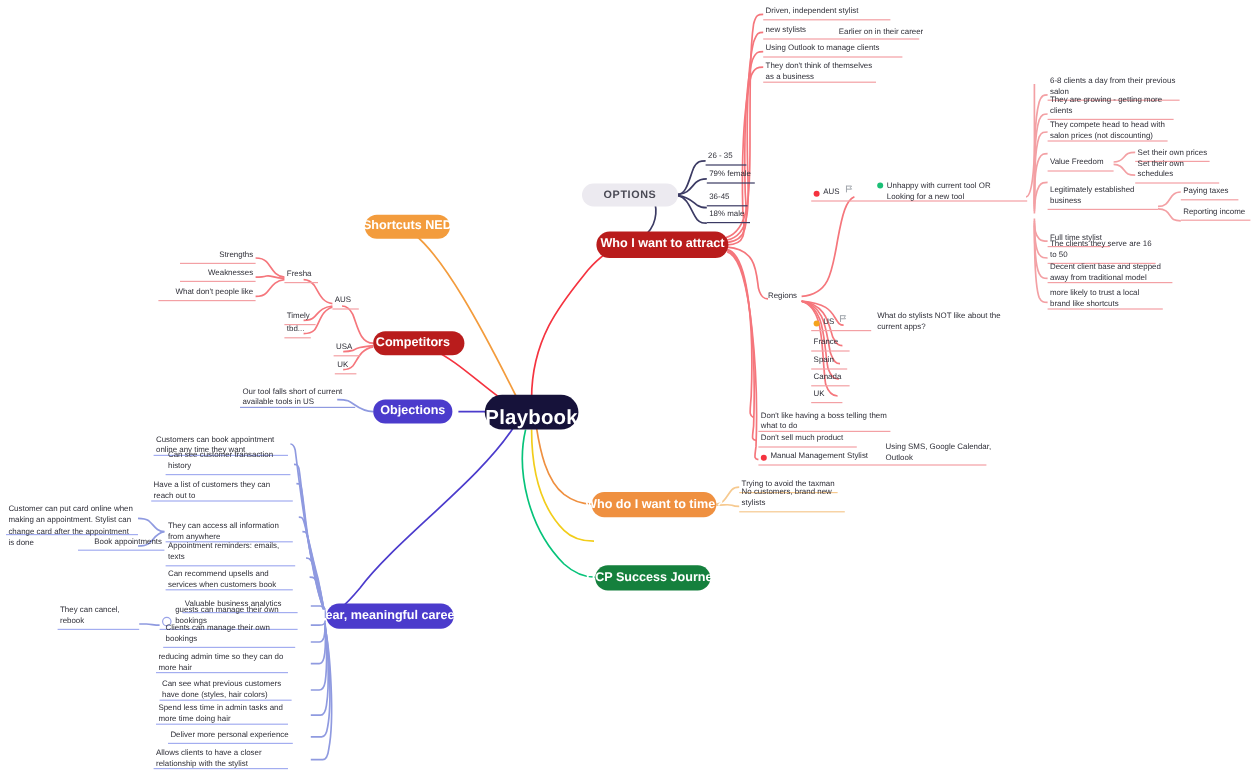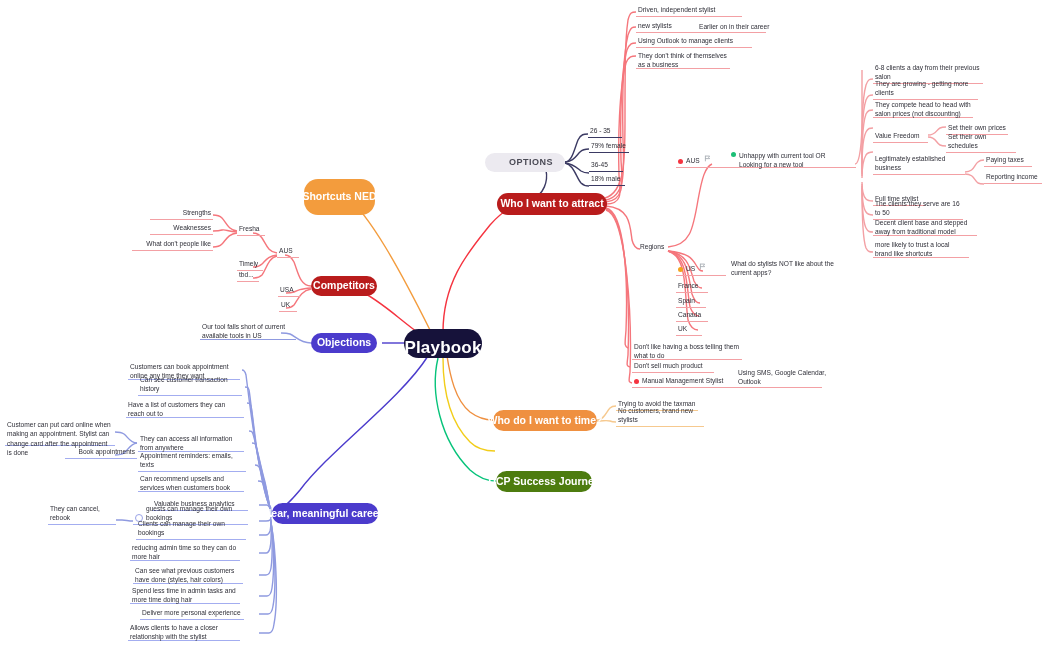--- a/index.html
+++ b/index.html
@@ -19,21 +19,21 @@
   
   .pill{
     border-radius:14px;color:#fff;font-size:10.5px;font-weight:bold;
     display:flex;align-items:center;justify-content:center;
     padding:0 12px;white-space:nowrap;text-align:center;line-height:1.1;
   }
   .pill.red{background:#b91c1c;}
   .pill.orange{background:#f39c3d;}
   .pill.orange2{background:#ef9040;}
   .pill.yellow{background:#f2cd1a;color:#3d3200;}
-  .pill.green{background:#4d7c0f;}
+  .pill.green{background:#15803d;}
   .pill.purple{background:#4b3bcc;}
   .pill.grey{background:#eceaf0;color:#4a4a55;font-weight:bold;}
 
   
   .leaf{
     font-size:6.6px;line-height:1.42;color:#2f2f38;
     padding:0 2px 1.5px 2px;white-space:normal;
     display:flex;align-items:flex-end;
   }
   .leaf span.txt{display:block;}
@@ -153,46 +153,46 @@
   </svg>
 
   <div class="node central" style="left:404px;top:329px;width:78px;height:29px;align-items:flex-end;">
     <span>Playbook</span>
   </div>
 
   <div class="node pill red" style="left:497px;top:193px;width:110px;height:22px;">
     <span>Who I want to attract</span>
   </div>
 
-  <div class="node pill orange" style="left:304px;top:179px;width:71px;height:36px;">
+  <div class="node pill orange" style="left:304px;top:179px;width:71px;height:20px;">
     <span>Shortcuts NED</span>
   </div>
 
-  <div class="node pill red" style="left:311px;top:276px;width:66px;height:20px;">
+  <div class="node pill red" style="left:311px;top:276px;width:76px;height:20px;justify-content:flex-end;">
     <span>Competitors</span>
   </div>
 
   <div class="node pill purple" style="left:311px;top:333px;width:66px;height:20px;">
     <span>Objections</span>
   </div>
 
   <div class="node pill orange2" style="left:493px;top:410px;width:104px;height:21px;">
     <span>Who do I want to time?</span>
   </div>
 
 
   <div class="node pill green" style="left:496px;top:471px;width:96px;height:21px;">
     <span>DCP Success Journey</span>
   </div>
 
   <div class="node pill purple" style="left:272px;top:503px;width:106px;height:21px;">
     <span>Clear, meaningful career?</span>
   </div>
 
-  <div class="node pill grey" style="left:485px;top:153px;width:80px;height:19px;font-size:9px;letter-spacing:.5px;justify-content:flex-end;">
+  <div class="node pill grey" style="left:485px;top:153px;width:80px;height:19px;font-size:9px;letter-spacing:.5px;">
     <span>OPTIONS</span>
   </div>
 
   <div class="node leaf navy" style="left:588px;top:128px;width:34px;height:10px;">
     <span class="txt">26 - 35</span>
   </div>
   <div class="node leaf navy" style="left:589px;top:143px;width:40px;height:10px;">
     <span class="txt">79% female</span>
   </div>
   <div class="node leaf navy" style="left:589px;top:162px;width:34px;height:10px;">

